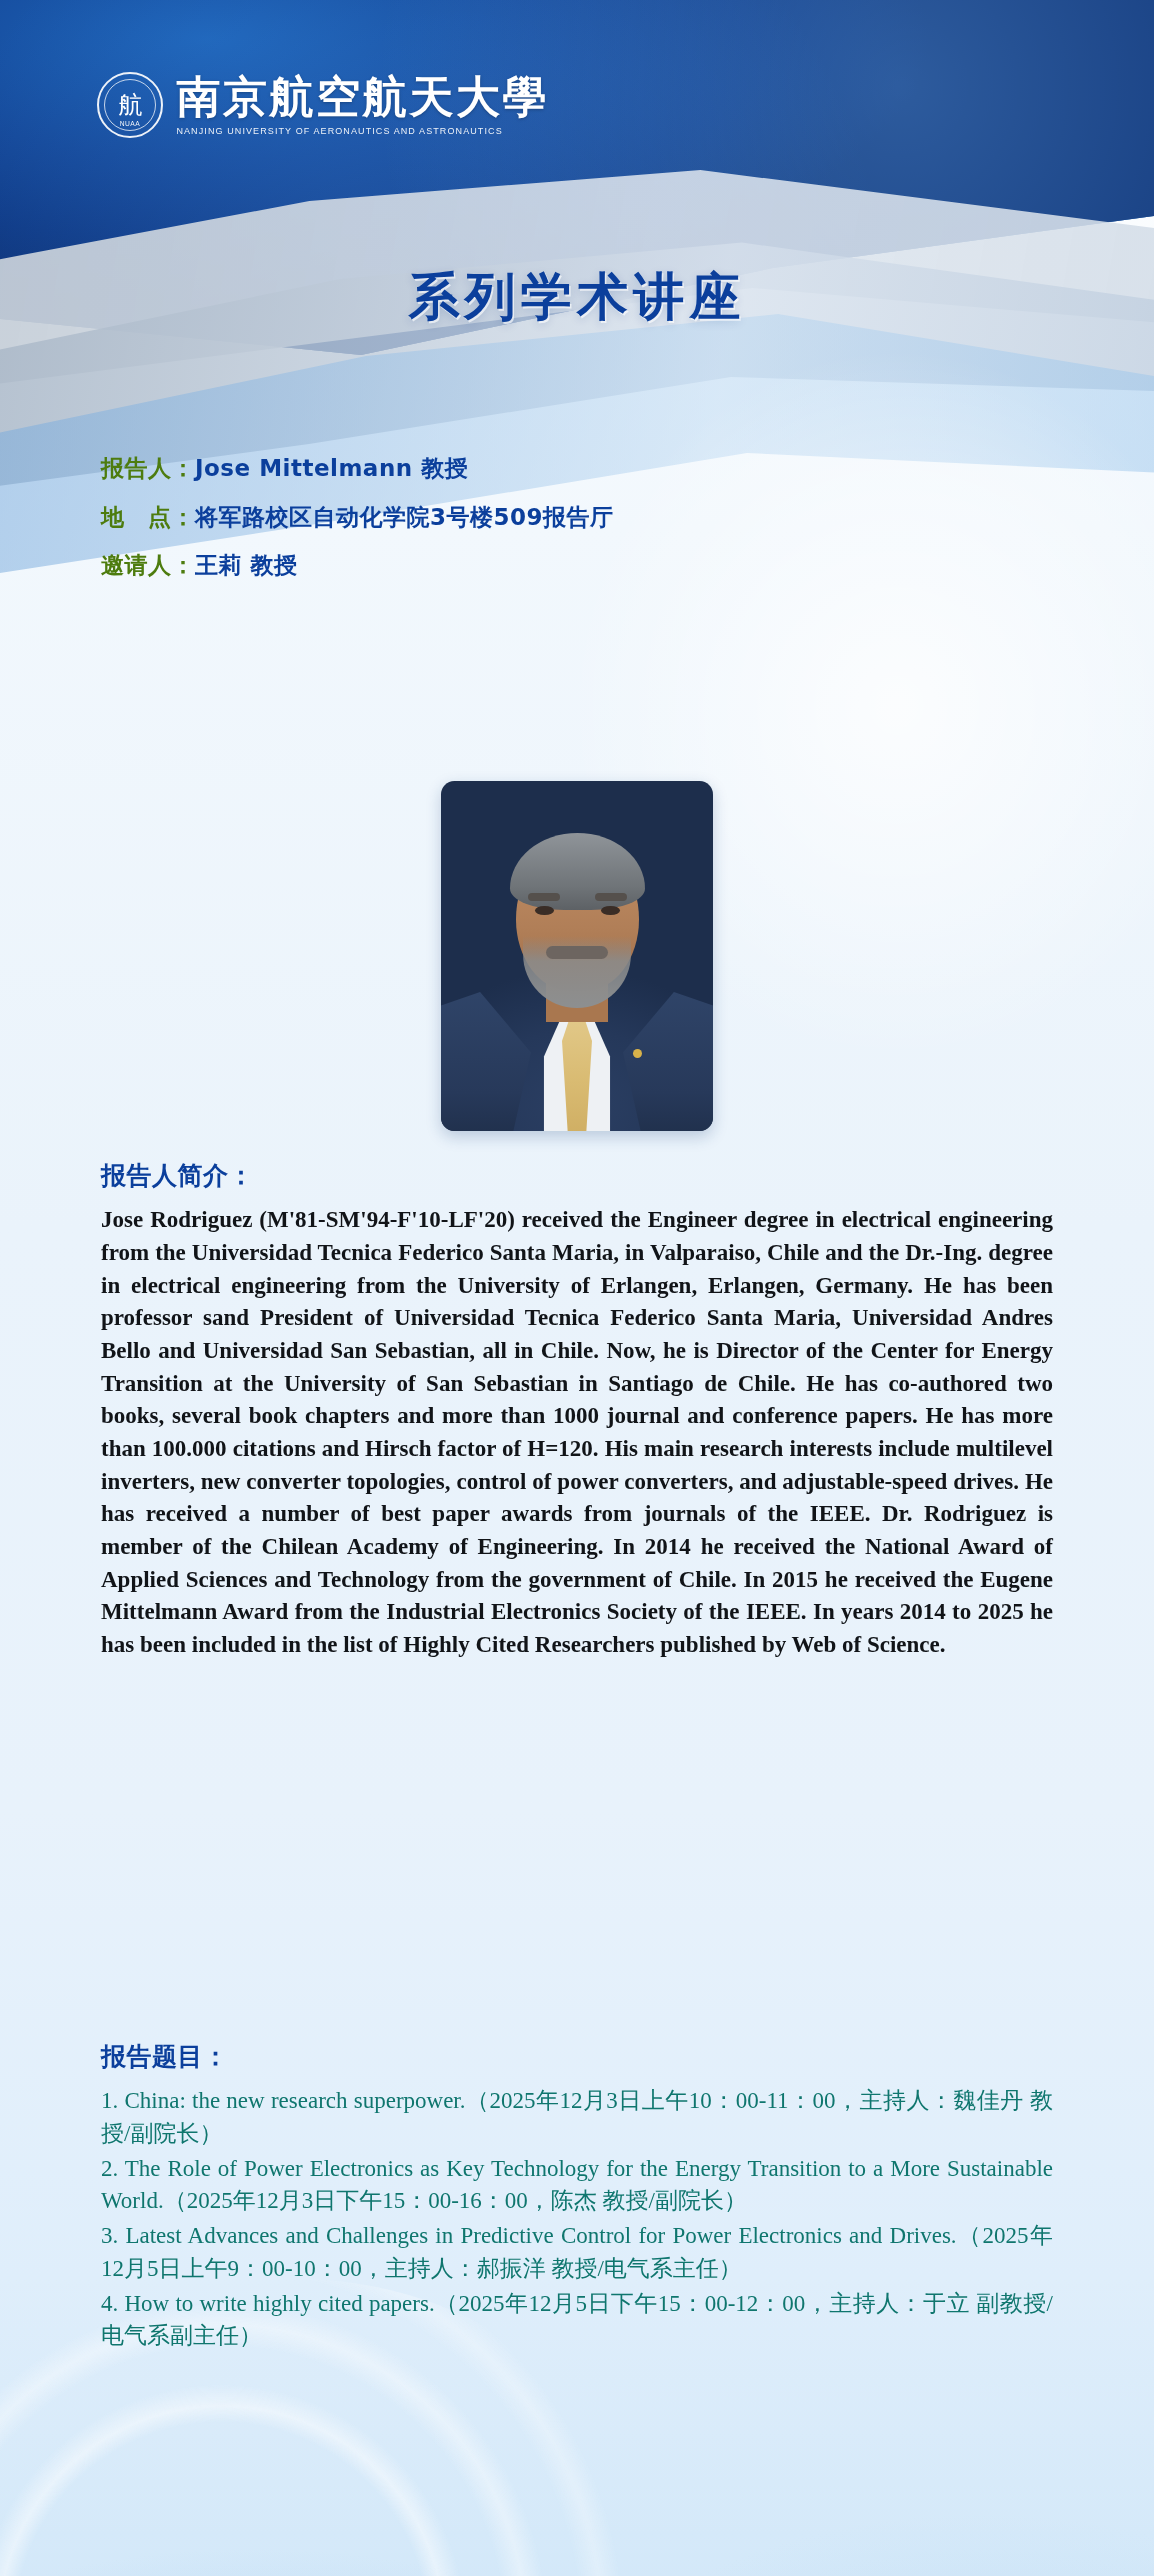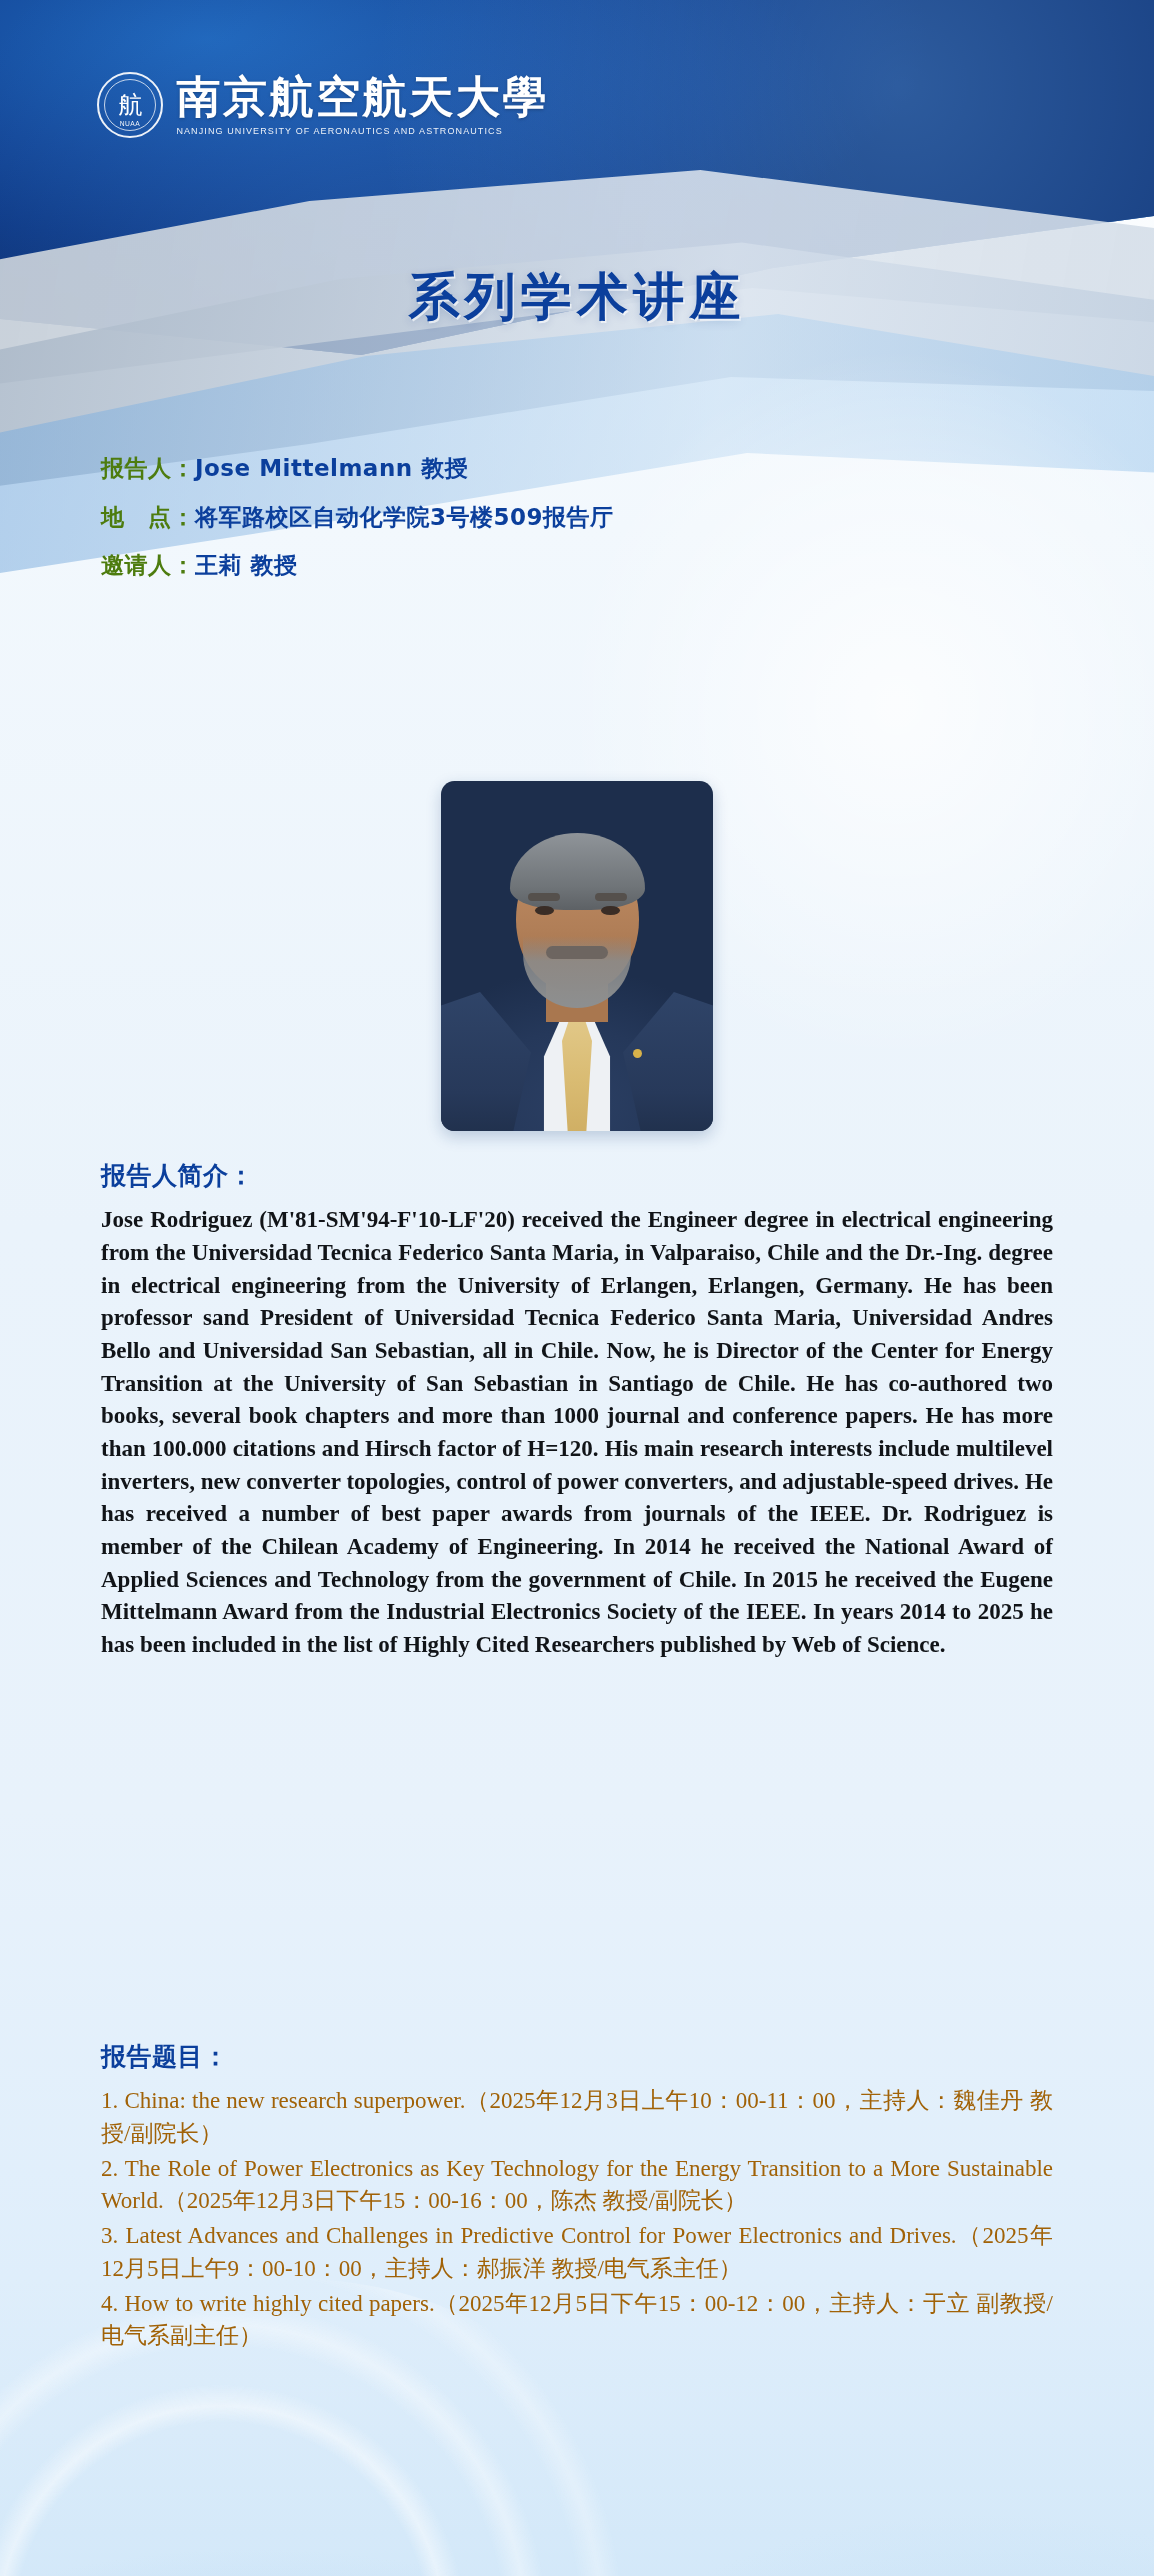--- a/index.html
+++ b/index.html
@@ -316,21 +316,21 @@
     color: #111418;
     text-align: justify;
     text-justify: inter-word;
     hyphens: auto;
     font-weight: bold;
   }
   .topics-list {
     font-family: "Liberation Serif", serif;
     font-size: 23px;
     line-height: 1.42;
-    color: #a16207;
+    color: #0f766e;
     text-align: justify;
   }
   .topic-item {
     margin-bottom: 2.1px;
   }
 </style>
 </head>
 <body>
 
 <div class="poster">

